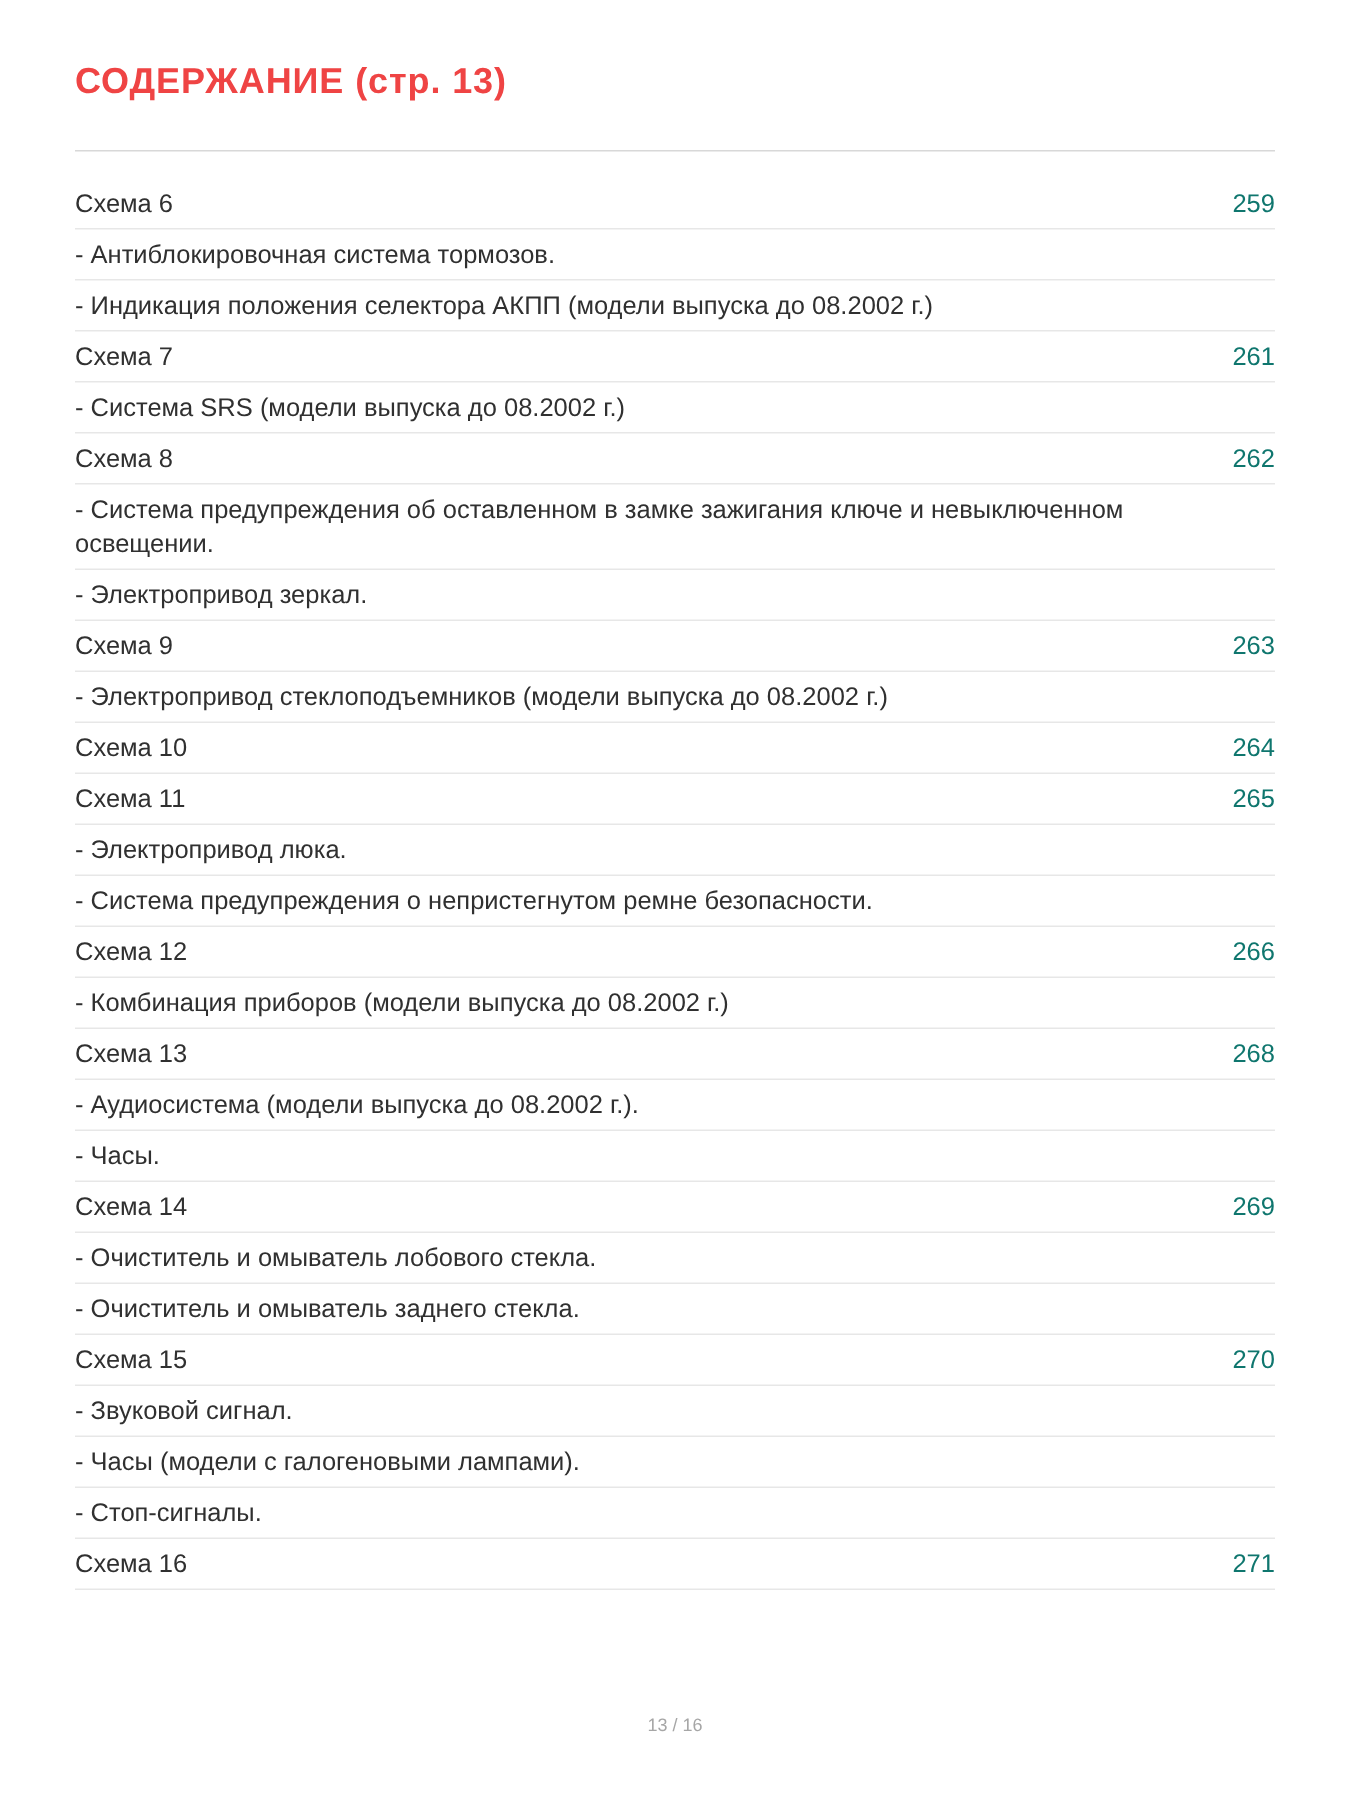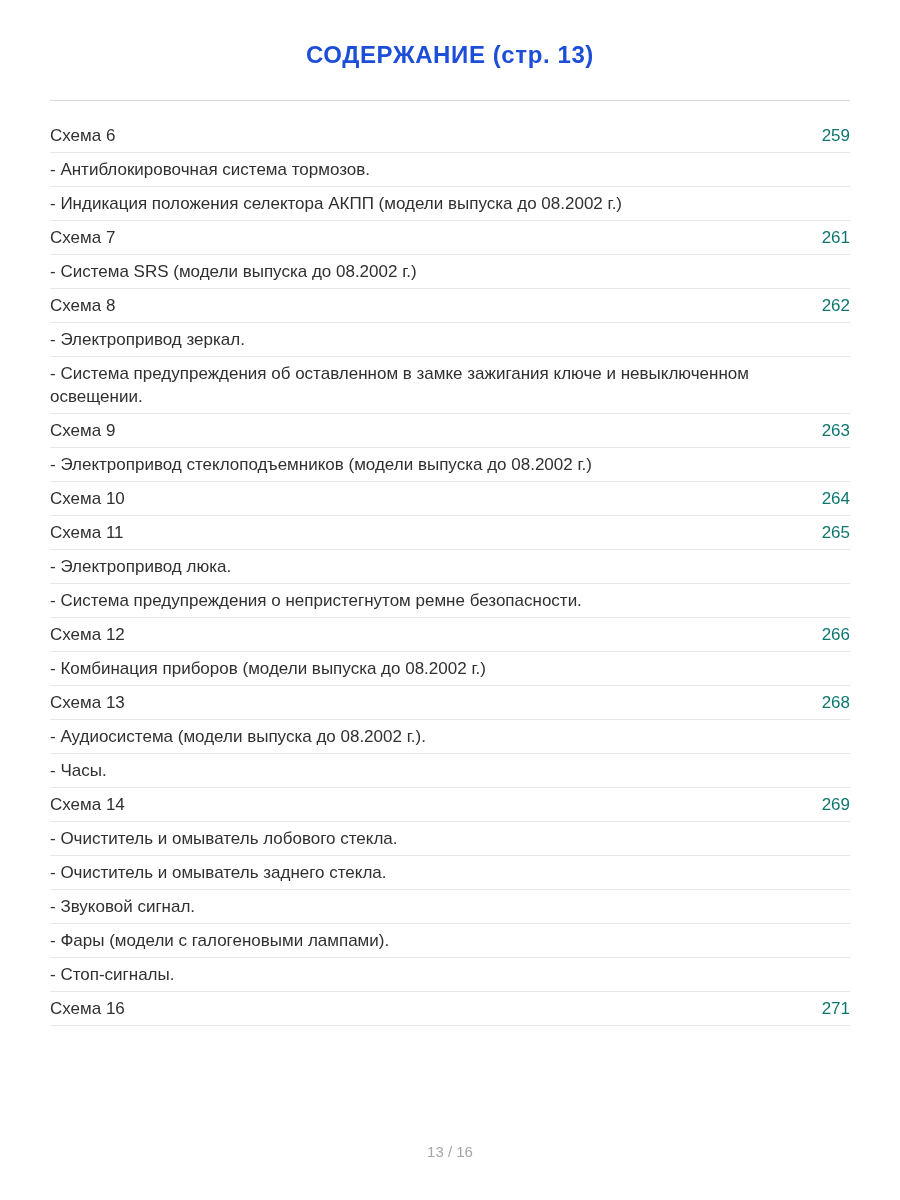--- a/index.html
+++ b/index.html
@@ -13,26 +13,25 @@
     position: relative;
     overflow: hidden;
     font-family: "Liberation Sans", sans-serif;
     color: #303030;
   }
   .page {
     padding: 0 50px;
   }
   .doc-title {
     margin-top: 40px;
-    text-align: center;
     font-size: 24px;
     line-height: 30px;
     font-weight: 700;
     letter-spacing: 0.6px;
-    color: #1d4ed8;
+    color: #ef4444;
   }
   .title-rule {
     margin-top: 30px;
     border: none;
     border-top: 1px solid #d8d8d8;
     height: 0;
   }
   .toc-list {
     margin-top: 18px;
   }
@@ -53,21 +52,21 @@
     color: #0f766e;
     white-space: nowrap;
     padding-left: 16px;
   }
   .page-footer {
     position: absolute;
     left: 0;
     right: 0;
     top: 1143px;
     text-align: center;
-    font-size: 15px;
+    font-size: 12px;
     color: #a6a6a6;
   }
 </style>
 </head>
 <body>
 
 <div class="page">
   <h1 class="doc-title">СОДЕРЖАНИЕ (стр. 13)</h1>
   <hr class="title-rule">
   <div class="toc-list">
@@ -89,25 +88,25 @@
   </div>
       <div class="toc-row sub">
     <span class="row-label">- Система SRS (модели выпуска до 08.2002 г.)</span>
     <span class="row-page"></span>
   </div>
       <div class="toc-row chapter">
     <span class="row-label">Схема 8</span>
     <span class="row-page">262</span>
   </div>
       <div class="toc-row sub">
-    <span class="row-label">- Электропривод зеркал.</span>
+    <span class="row-label">- Система предупреждения об оставленном в замке зажигания ключе и невыключенном освещении.</span>
     <span class="row-page"></span>
   </div>
       <div class="toc-row sub">
-    <span class="row-label">- Система предупреждения об оставленном в замке зажигания ключе и невыключенном освещении.</span>
+    <span class="row-label">- Электропривод зеркал.</span>
     <span class="row-page"></span>
   </div>
       <div class="toc-row chapter">
     <span class="row-label">Схема 9</span>
     <span class="row-page">263</span>
   </div>
       <div class="toc-row sub">
     <span class="row-label">- Электропривод стеклоподъемников (модели выпуска до 08.2002 г.)</span>
     <span class="row-page"></span>
   </div>
@@ -152,26 +151,30 @@
     <span class="row-page">269</span>
   </div>
       <div class="toc-row sub">
     <span class="row-label">- Очиститель и омыватель лобового стекла.</span>
     <span class="row-page"></span>
   </div>
       <div class="toc-row sub">
     <span class="row-label">- Очиститель и омыватель заднего стекла.</span>
     <span class="row-page"></span>
   </div>
+      <div class="toc-row chapter">
+    <span class="row-label">Схема 15</span>
+    <span class="row-page">270</span>
+  </div>
       <div class="toc-row sub">
     <span class="row-label">- Звуковой сигнал.</span>
     <span class="row-page"></span>
   </div>
       <div class="toc-row sub">
-    <span class="row-label">- Фары (модели с галогеновыми лампами).</span>
+    <span class="row-label">- Часы (модели с галогеновыми лампами).</span>
     <span class="row-page"></span>
   </div>
       <div class="toc-row sub">
     <span class="row-label">- Стоп-сигналы.</span>
     <span class="row-page"></span>
   </div>
       <div class="toc-row chapter">
     <span class="row-label">Схема 16</span>
     <span class="row-page">271</span>
   </div>

